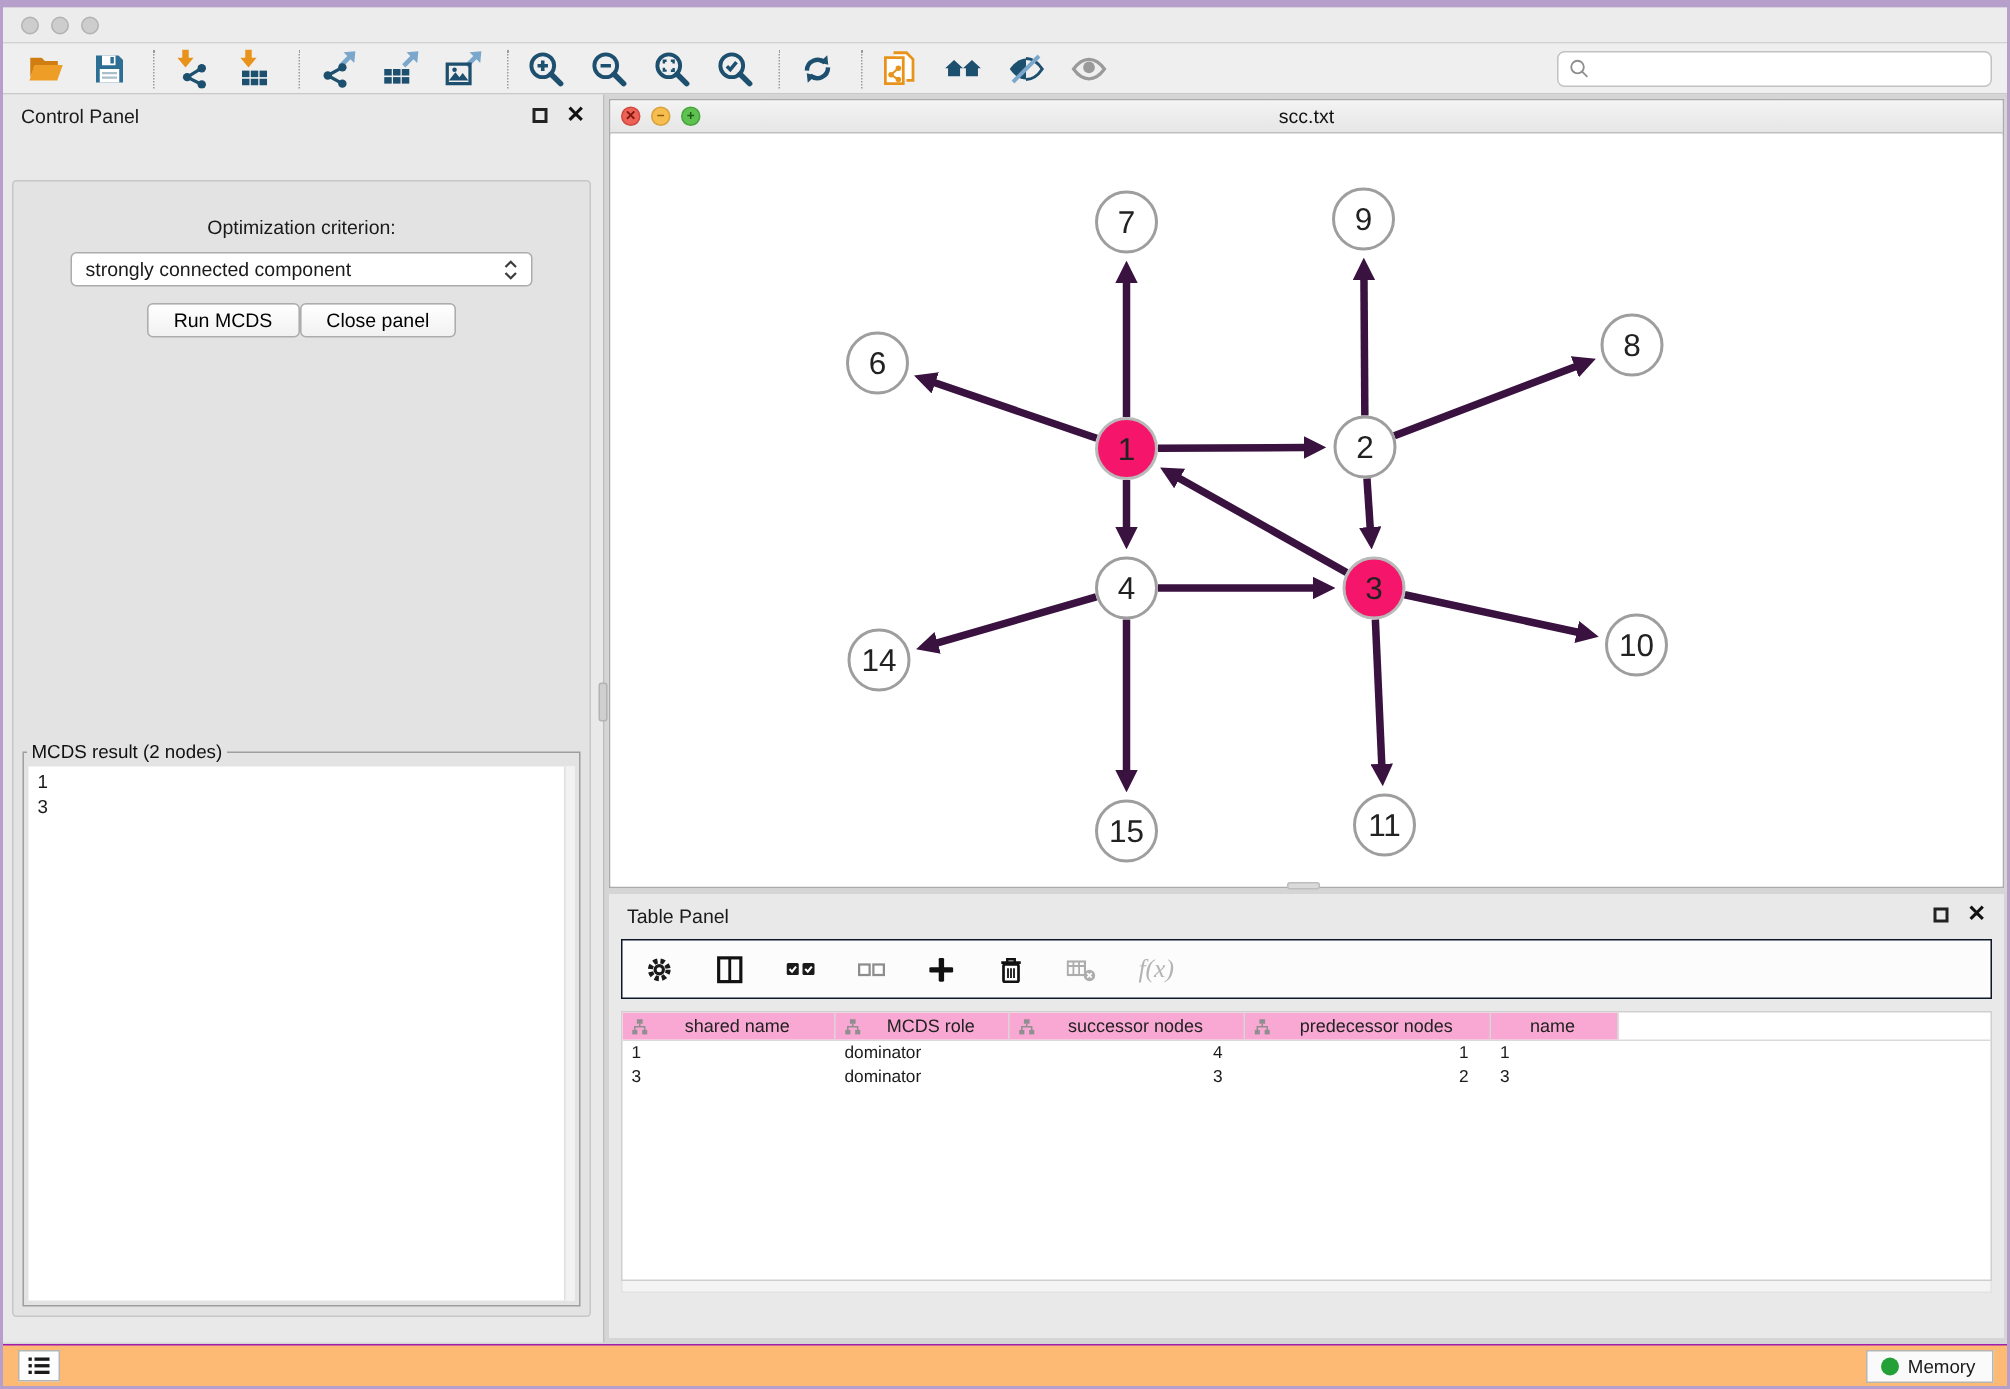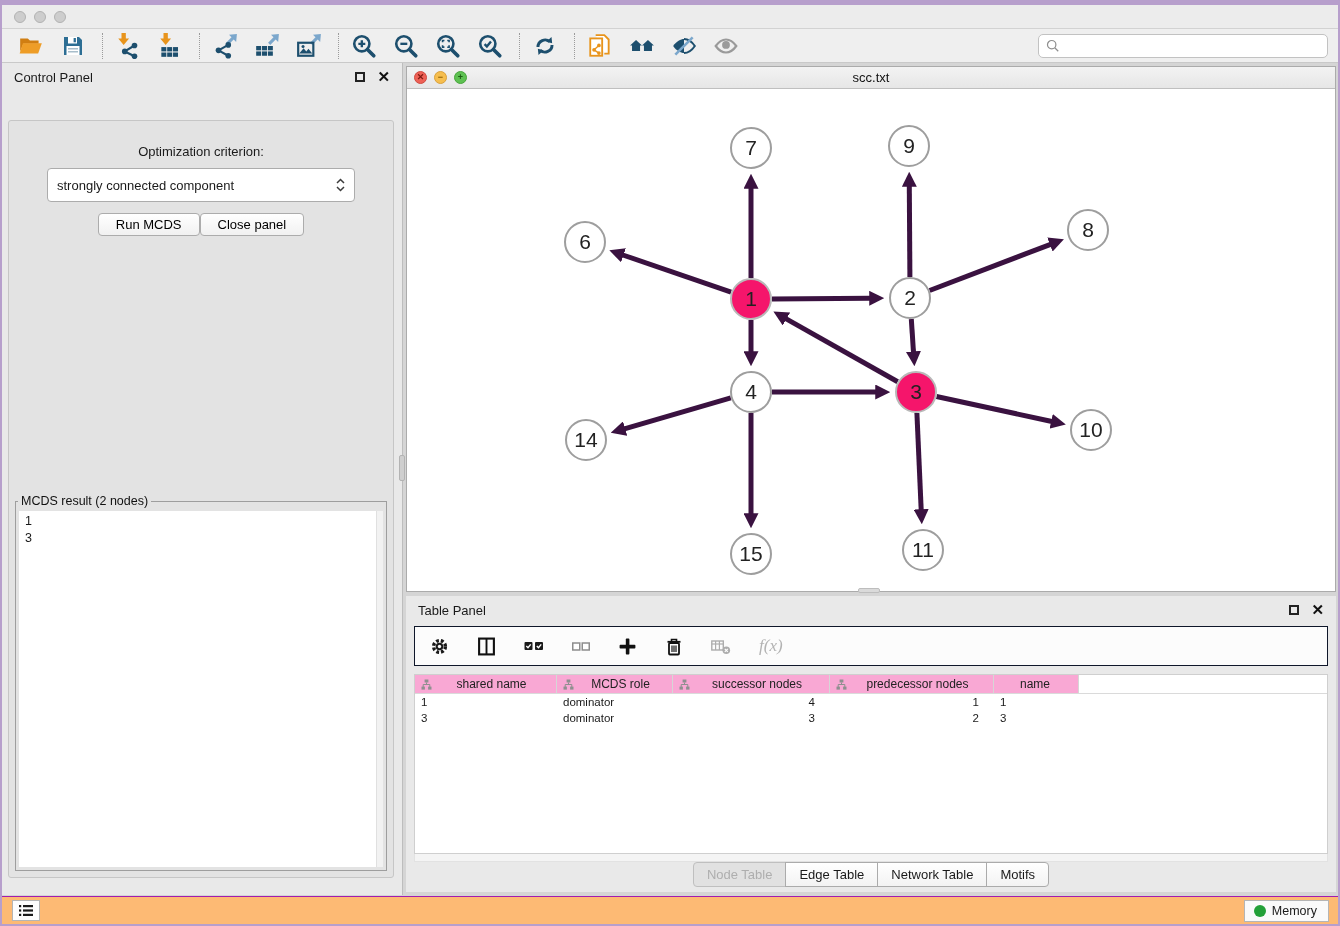--- a/index.html
+++ b/index.html
@@ -21,21 +21,21 @@
   .cpanel{position:absolute;left:2px;top:63px;width:401px;height:832px;background:#E9E9E9;border-right:1px solid #BDBDBD}
   .phead{height:28px;display:flex;align-items:center;padding:0 12px;font-size:13px;color:#1a1a1a}
   .phead .sp{flex:1}
   .float-btn{width:10px;height:10px;border:2px solid #222;margin-right:12px}
   .close-btn{font-size:15px;font-weight:bold;color:#111;line-height:10px}
   .cp-tabs{position:absolute;left:76px;top:34px;display:flex;z-index:3}
   .tab{padding:4px 14px 3px;background:#fff;border:1px solid #B9B9B9;border-radius:4px 4px 0 0;font-size:13px;margin-right:1px;position:relative;top:1px}
   .tab.sel{background:#E3E3E3;color:#B5B5B5;border-bottom:1px solid #E3E3E3}
   .cp-body{position:absolute;left:6px;right:8px;top:57px;bottom:17px;background:#E3E3E3;border:1px solid #C6C6C6;border-radius:3px}
   .opt-label{text-align:center;margin-top:23px;font-size:13px}
-  .selectbox{margin:9px auto 0;width:308px;height:34px;background:#fff;border:1px solid #ACACAC;border-radius:4px;display:flex;align-items:center;padding:0 9px;font-size:13px}
+  .selectbox{margin:9px auto 0;width:308px;height:23px;background:#fff;border:1px solid #ACACAC;border-radius:4px;display:flex;align-items:center;padding:0 9px;font-size:13px}
   .selectbox .sp{flex:1}
   .btn-row{display:flex;justify-content:center;margin-top:11px}
   .pbtn{height:23px;padding:0 17px;background:linear-gradient(#FFFFFF,#F1F1F1);border:1px solid #ACACAC;border-radius:4px;font-size:13px;font-family:"Liberation Sans",sans-serif}
   .resultset{position:absolute;left:6px;right:6px;top:373px;bottom:6px;border:1px solid #9E9E9E}
   .resultset legend{font-size:12.5px;padding:0 3px;margin-left:2px;color:#111}
   .result-inner{position:absolute;left:3px;right:3px;top:3px;bottom:3px;background:#fff}
   .result-text{position:absolute;left:0;top:0;right:8px;bottom:0;font-size:12.5px;line-height:17px;padding:2px 6px;white-space:pre}
   .result-scroll{position:absolute;right:0;top:0;bottom:0;width:7px;background:#F2F2F2;border-left:1px solid #E0E0E0}
   
   .netwin{position:absolute;left:406px;top:66px;width:930px;height:526px;background:#fff;border:1px solid #ABABAB}
@@ -468,26 +468,20 @@
         <div class="tr">
           <div class="td" style="width: 142px;">3</div>
           <div class="td" style="width: 116px;">dominator</div>
           <div class="td num" style="width: 157px;">3</div>
           <div class="td num" style="width: 164px;">2</div>
           <div class="td" style="width: 85px;">3</div>
         </div>
       </div>
   </div>
   <div class="tscroll"></div>
-  <div class="tp-tabs">
-      <div class="tp-tab sel">Node Table</div>
-      <div class="tp-tab">Edge Table</div>
-      <div class="tp-tab">Network Table</div>
-      <div class="tp-tab">Motifs</div>
-    </div>
 </div>
 
 <div class="statusbar">
   <div class="list-btn">
     <svg width="16" height="15" viewBox="0 0 16 15">
         <rect x="1" y="2" width="2.2" height="2.2" fill="#1a1a1a"></rect>
         <rect x="5" y="2" width="10" height="2.2" fill="#1a1a1a"></rect>
         <rect x="1" y="6.4" width="2.2" height="2.2" fill="#1a1a1a"></rect>
         <rect x="5" y="6.4" width="10" height="2.2" fill="#1a1a1a"></rect>
         <rect x="1" y="10.8" width="2.2" height="2.2" fill="#1a1a1a"></rect>

